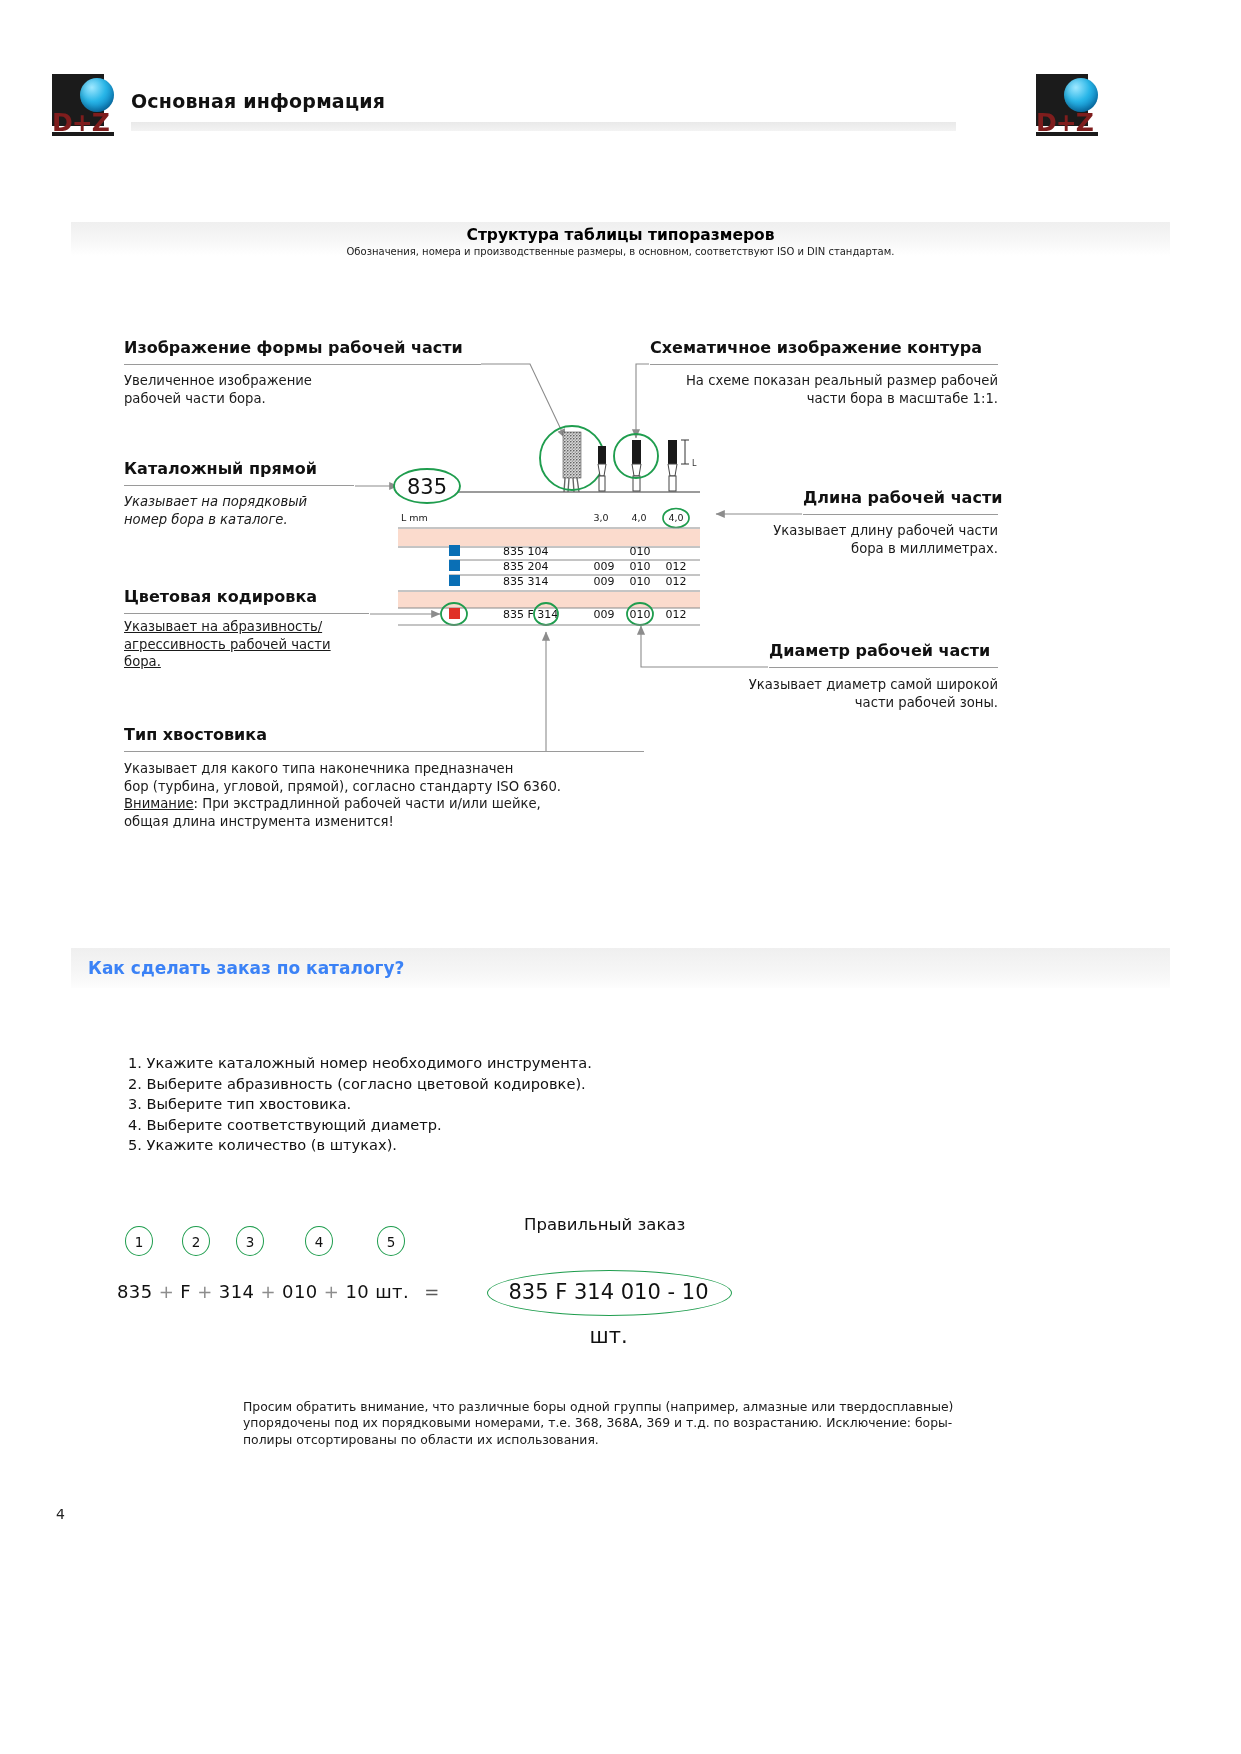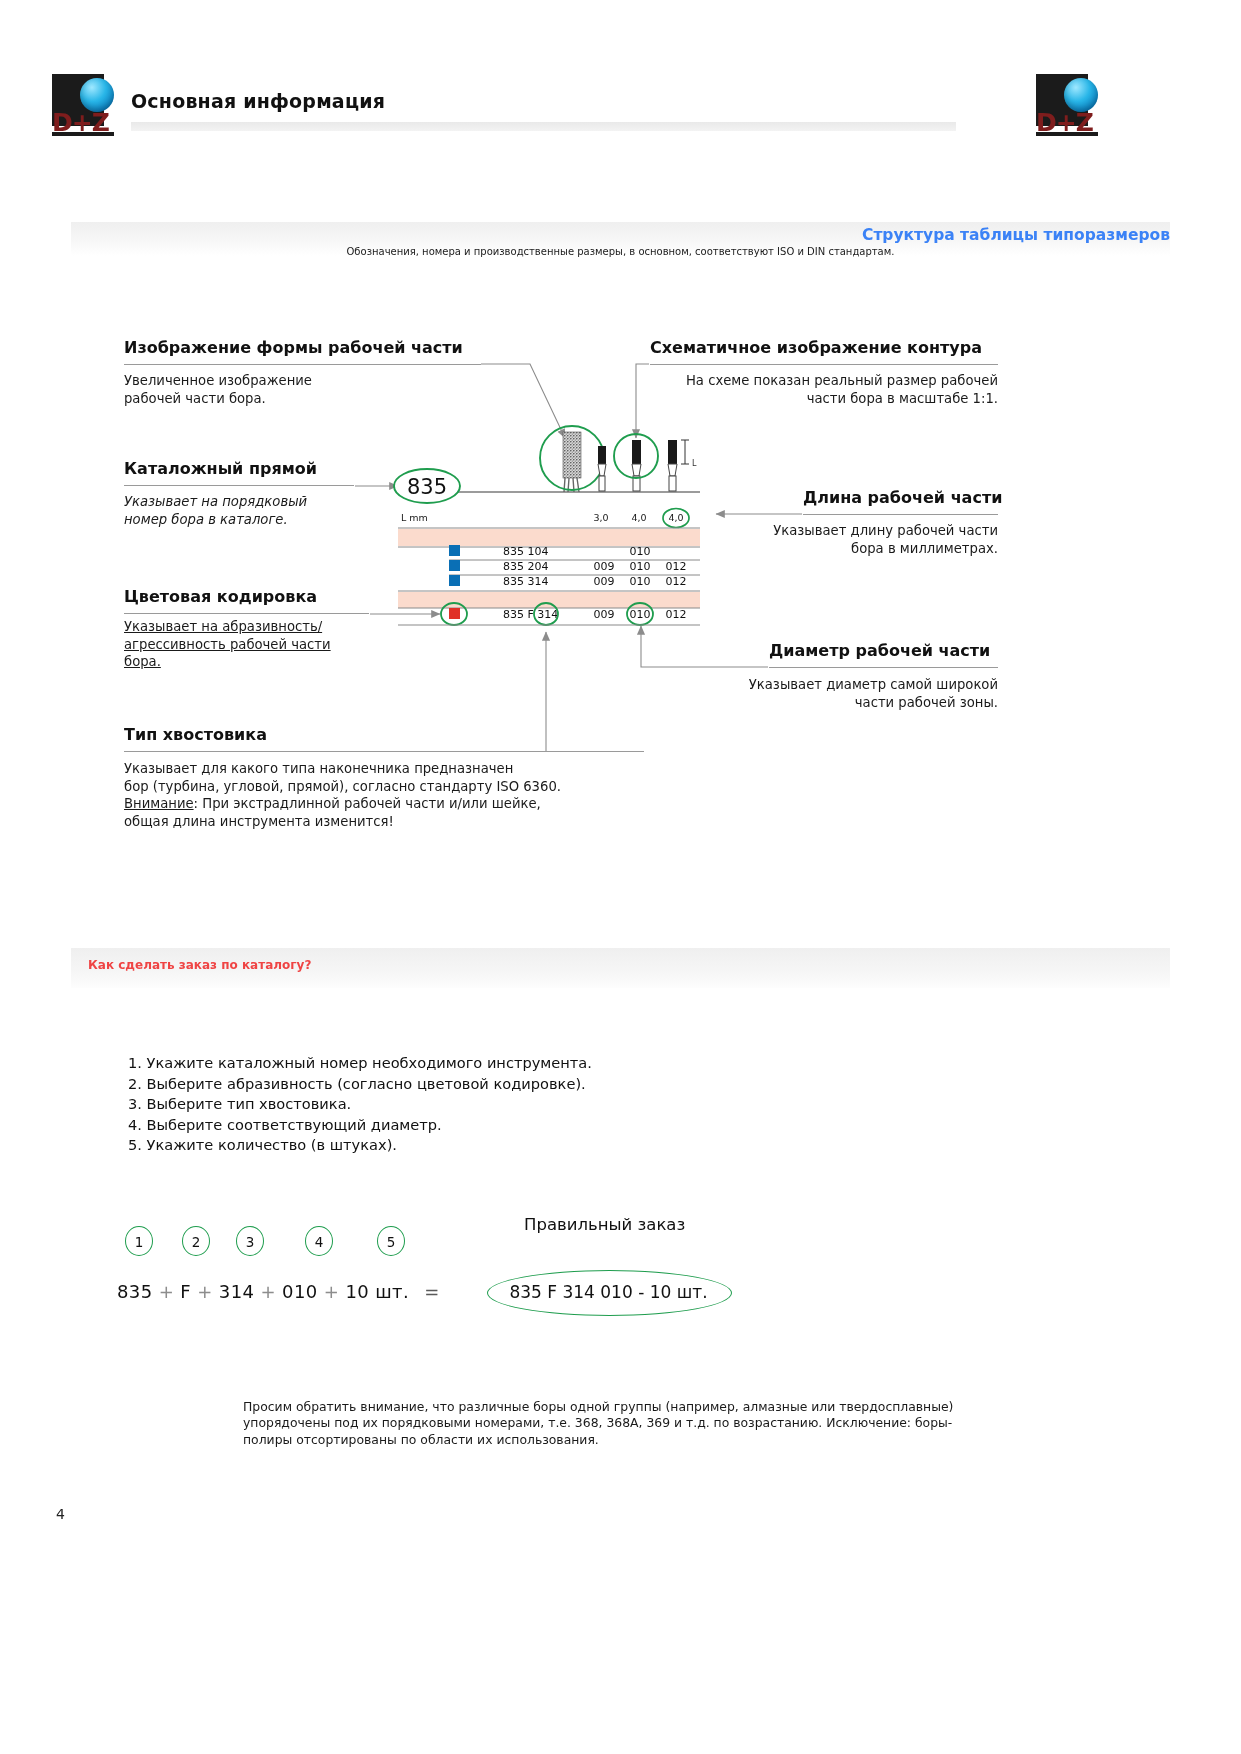--- a/index.html
+++ b/index.html
@@ -23,46 +23,46 @@
     font-weight:bold;font-size:25px;letter-spacing:-1px;line-height:26px;text-align:left;}
   .hdr-logo .underbar{position:absolute;left:0;top:58px;width:62px;height:4px;background:#1b1b1b;}
 
   .hdr-title{position:absolute;left:131px;top:90px;font-size:19px;font-weight:bold;color:#111;letter-spacing:.2px;}
   .hdr-rule{position:absolute;left:131px;top:122px;width:825px;height:9px;
     background:linear-gradient(to bottom,#e9e9e9,#f3f3f3);}
 
   
   .band{position:absolute;left:71px;width:1099px;height:34px;
     background:linear-gradient(to bottom,#efefef 0%,#f7f7f7 55%,#ffffff 100%);}
-  .sec-title{position:absolute;width:1099px;left:71px;text-align:right;font-weight:bold;font-size:15.5px;color:#3b82f6;}
+  .sec-title{position:absolute;width:1099px;left:71px;text-align:center;font-weight:bold;font-size:15.5px;color:#000000;}
   .sec-sub{position:absolute;width:1099px;left:71px;text-align:center;font-size:10px;color:#1a1a1a;}
 
   
   .callout-h{position:absolute;font-weight:bold;font-size:16px;color:#111;white-space:nowrap;}
   .callout-b{position:absolute;font-size:13.2px;line-height:17.5px;color:#1a1a1a;}
   .callout-b.right{text-align:right;}
   .rule-dark{position:absolute;height:1px;background:#9a9a9a;}
 
   
   #diagram{position:absolute;left:0;top:0;}
 
   
   .order-band{position:absolute;left:71px;top:948px;width:1099px;height:40px;
     background:linear-gradient(to bottom,#efefef 0%,#f6f6f6 60%,#fdfdfd 100%);}
-  .order-title{position:absolute;left:88px;top:958px;font-weight:bold;font-size:12px;color:#ef4444;}
+  .order-title{position:absolute;left:88px;top:958px;font-weight:bold;font-size:17px;color:#3b82f6;}
   .steps{position:absolute;left:128px;top:1053px;font-size:14.6px;line-height:20.6px;color:#111;}
 
   .legend-num{position:absolute;width:28px;height:30px;border:1.6px solid #1f9d4e;border-radius:50%;
     font-size:13.5px;color:#111;text-align:center;line-height:30px;box-sizing:border-box;}
   .correct-lbl{position:absolute;left:524px;top:1215px;font-size:16.5px;color:#111;}
   .formula{position:absolute;left:117px;top:1281px;font-size:18px;color:#111;letter-spacing:.4px;white-space:nowrap;}
   .formula .plus{color:#8d8d8d;}
   .formula .eq{color:#5a5a5a;padding:0 9px;}
   .result-ell{position:absolute;left:487px;top:1270px;width:243px;height:44px;border:1.7px solid #1f9d4e;border-radius:50%;}
-  .result-txt{position:absolute;left:487px;top:1270px;width:243px;height:44px;line-height:44px;text-align:center;font-size:17px;color:#111;}
+  .result-txt{position:absolute;left:487px;top:1270px;width:243px;height:44px;line-height:44px;text-align:center;font-size:21px;color:#111;}
 
   .footnote{position:absolute;left:243px;top:1399px;width:740px;font-size:12.4px;line-height:16.4px;color:#1a1a1a;}
   .pageno{position:absolute;left:56px;top:1506px;font-size:14px;color:#222;}
 
   .u{text-decoration:underline;}
 </style>
 </head>
 <body>
 
 <div class="page">

